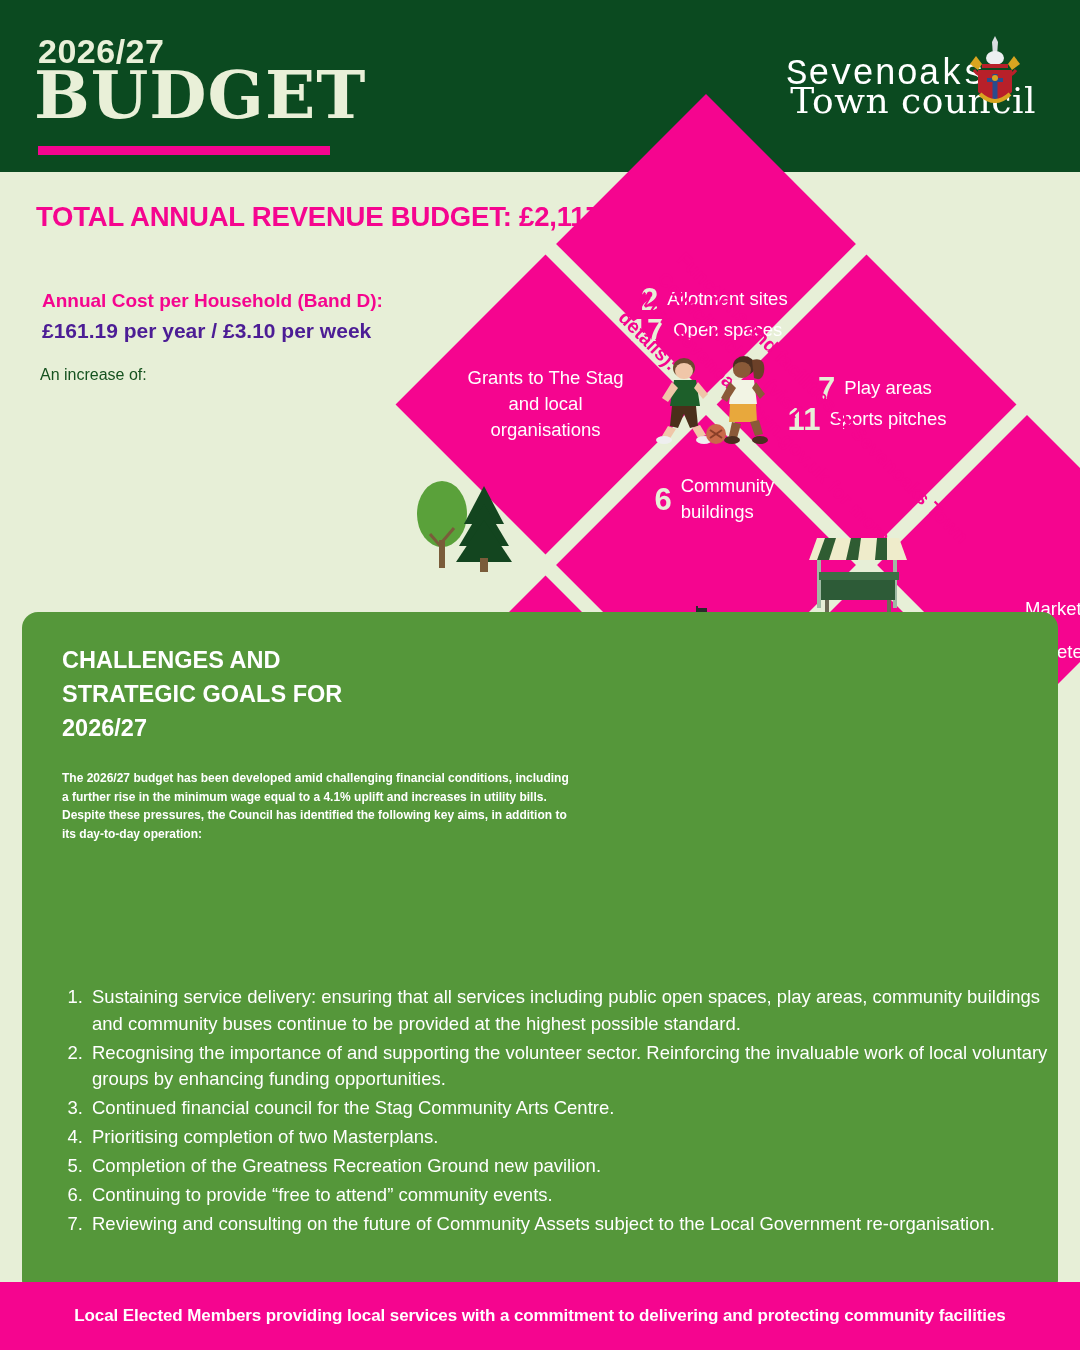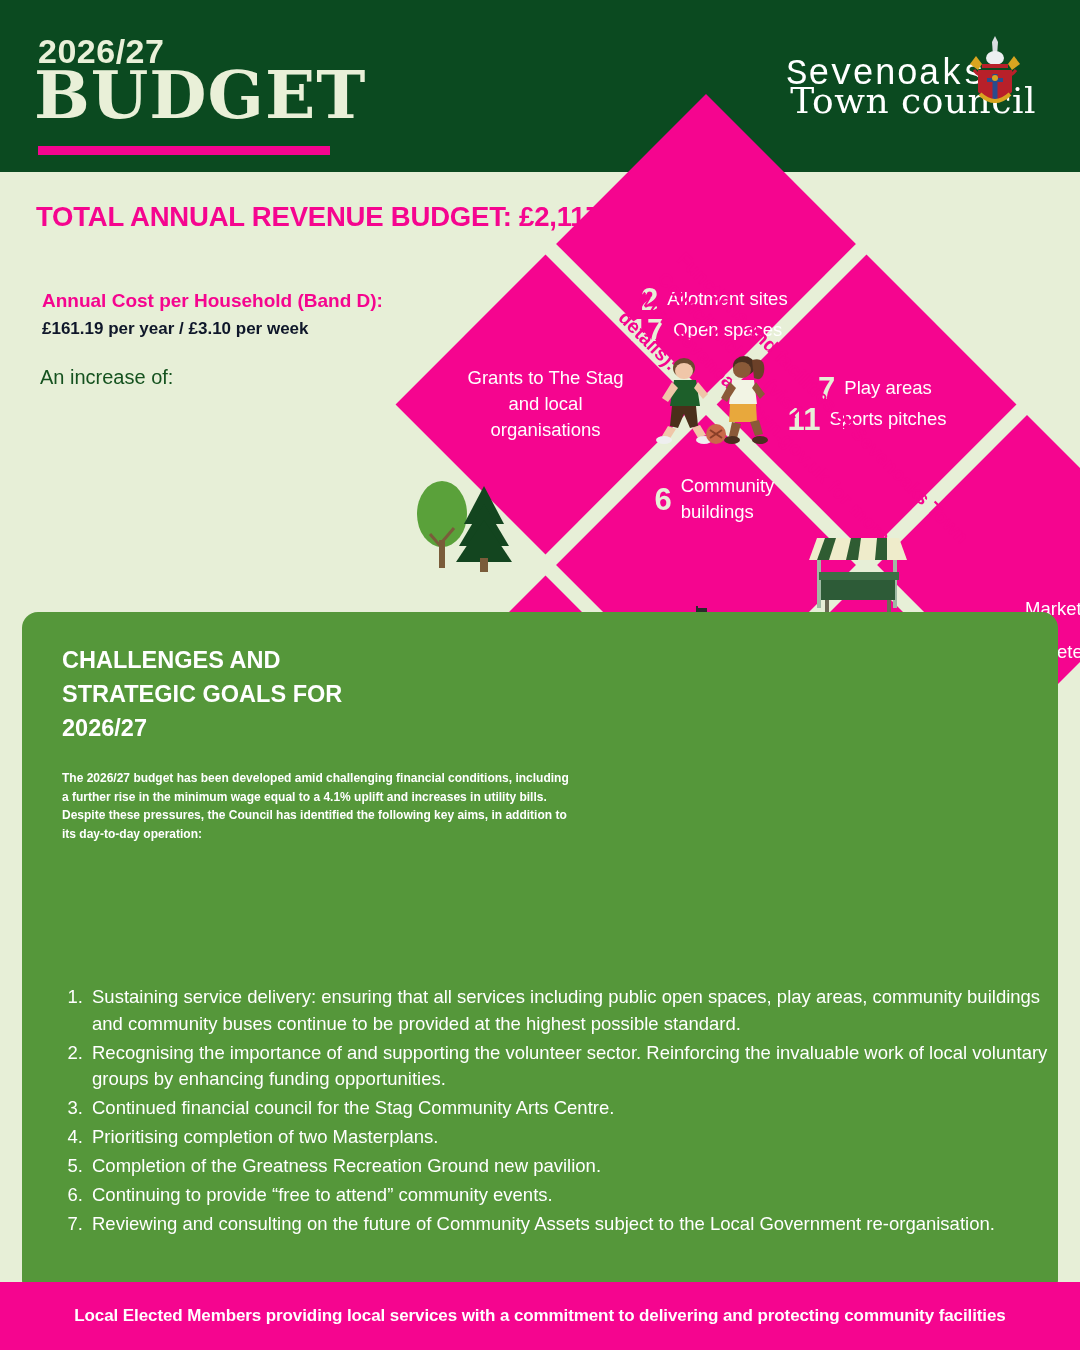--- a/index.html
+++ b/index.html
@@ -49,25 +49,25 @@
     position: absolute; left: 36px; top: 201px;
     font-size: 27.5px; font-weight: 700; color: #f5058f;
     letter-spacing: -0.2px;
   }
   .cost-head {
     position: absolute; left: 42px; top: 290px;
     font-size: 19px; font-weight: 700; color: #f5058f;
   }
   .cost-val {
     position: absolute; left: 42px; top: 319px;
-    font-size: 17px; font-weight: 700; color: #0f172a;
+    font-size: 21px; font-weight: 700; color: #4c1d95;
   }
   .incr-head {
     position: absolute; left: 40px; top: 366px;
-    font-size: 20px; color: #15521f;
+    font-size: 16px; color: #15521f;
   }
   .incr-list {
     position: absolute; left: 72px; top: 396px;
     font-size: 18.5px; color: #15521f; list-style: disc; padding-left: 18px;
   }
   .incr-list li { margin-bottom: 9px; }
 
   
   .diagrid {
     position: absolute; left: 373px; top: 232px;

